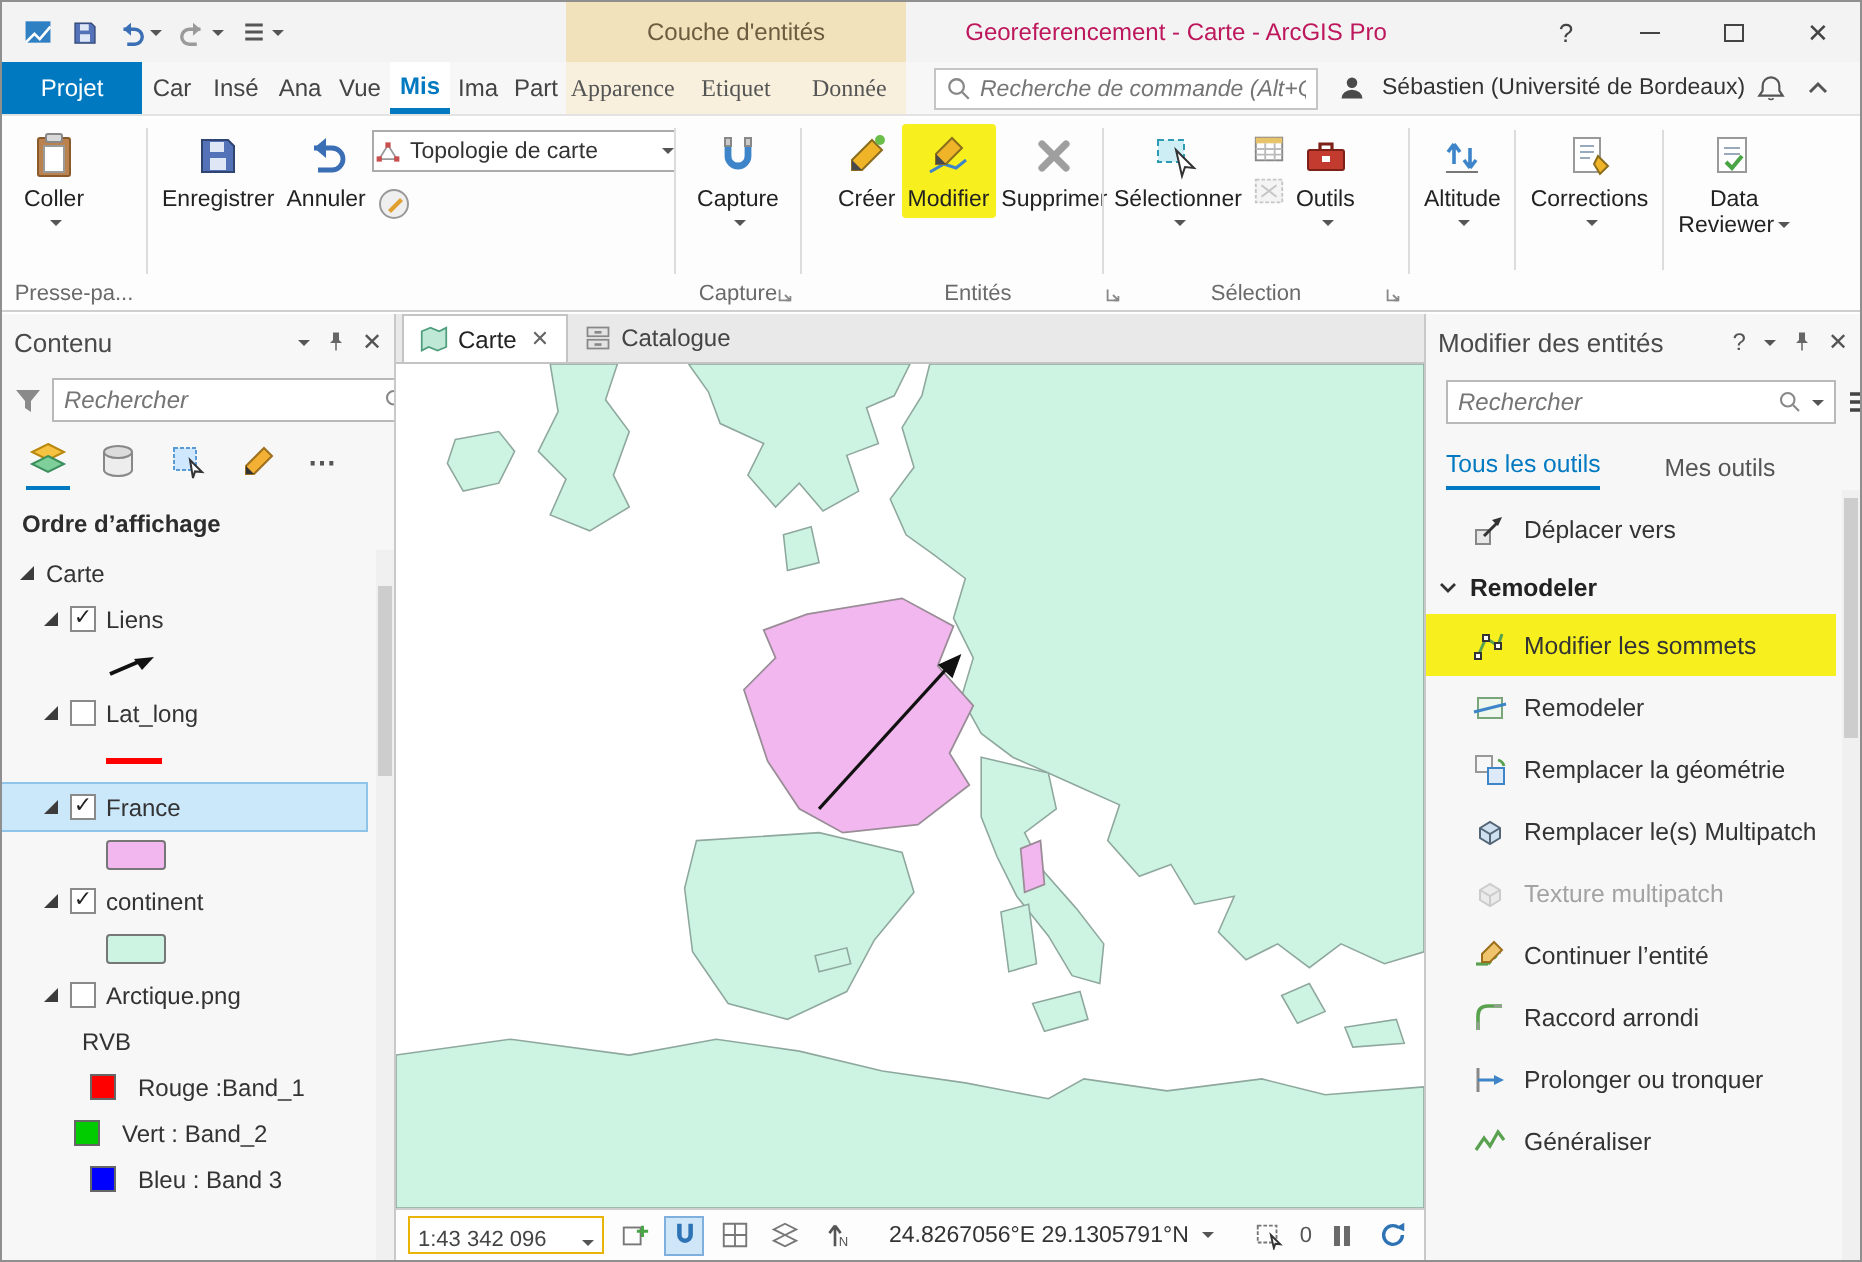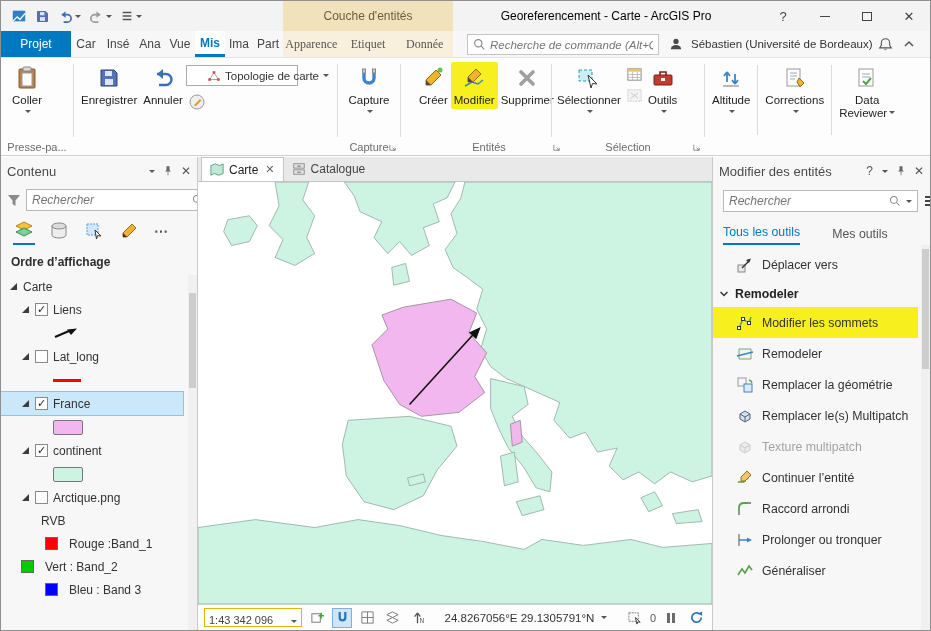--- a/index.html
+++ b/index.html
@@ -6,21 +6,21 @@
   body { font-family:"Liberation Sans", sans-serif; font-size:12px; color:#333; background:#ddd; }
   .win { position:relative; width:931px; height:631px; background:#fff; border:1px solid #8f8f8f; overflow:hidden; }
   svg { display:block; }
 
   
   .tb { position:absolute; top:0; left:0; right:0; height:30px; background:#f3f3f3; display:flex; align-items:center; }
   .qat { display:flex; align-items:center; gap:4px; padding-left:8px; }
   .qbtn { display:flex; align-items:center; padding:2px; }
   .cdown { width:0; height:0; border:3px solid transparent; border-top-color:#555; display:inline-block; margin-left:2px; margin-top:3px; }
   .ctxhead { position:absolute; left:282px; top:0; width:170px; height:30px; background:#f2e2bb; color:#6b5d3f; display:flex; align-items:center; justify-content:center; font-size:12px; }
-  .ttext { position:absolute; left:460px; width:290px; top:0; height:30px; display:flex; align-items:center; justify-content:center; color:#000000; font-size:12px; white-space:nowrap; }
+  .ttext { position:absolute; left:442px; width:290px; top:0; height:30px; display:flex; align-items:center; justify-content:center; color:#be185d; font-size:12px; white-space:nowrap; }
   .wctl { position:absolute; right:0; top:0; height:30px; display:flex; align-items:center; }
   .wbtn { width:42px; height:30px; display:flex; align-items:center; justify-content:center; color:#444; font-size:13px; }
   .ming { width:10px; height:1px; background:#444; }
   .maxg { width:10px; height:9px; border:1px solid #444; }
 
   
   .tabrow { position:absolute; top:30px; left:0; right:0; height:27px; background:#f7f7f7; display:flex; align-items:stretch; border-bottom:1px solid #e3e3e3; }
   .tab { display:flex; align-items:center; justify-content:center; font-size:12px; color:#444; }
   .tab.bs { width:70px; background:#0079c1; color:#fff; }
   .t1{width:30px}.t2{width:34px}.t3{width:30px}.t4{width:30px}.t5{width:30px}.t6{width:28px}.t7{width:30px}
@@ -35,21 +35,21 @@
   
   .ribbon { position:absolute; top:58px; left:0; right:0; height:97px; background:#fdfdfd; border-bottom:1px solid #cfcfcf; }
   .rg { position:absolute; top:0; bottom:0; }
   .rg .body { display:flex; align-items:flex-start; padding-top:3px; }
   .rlabel { position:absolute; bottom:2px; left:0; right:0; text-align:center; font-size:11px; color:#6a6a6a; white-space:nowrap; overflow:hidden; }
   .rsep { position:absolute; top:5px; bottom:18px; width:1px; background:#dcdcdc; }
   .bigbtn { display:flex; flex-direction:column; align-items:center; padding:2px 3px; border-radius:2px; }
   .bigbtn .bicon { height:28px; display:flex; align-items:center; }
   .bigbtn .blbl { font-size:11.5px; color:#222; margin-top:2px; text-align:center; line-height:1.1; white-space:nowrap; }
   .bigbtn.hl { background:#f7f01e; }
-  .combo { position:absolute; left:112px; top:6px; width:112px; height:21px; background:#fff; border:1px solid #ababab; display:flex; align-items:center; gap:4px; padding:0 20px; font-size:11.5px; color:#333; white-space:nowrap; }
+  .combo { position:absolute; left:112px; top:6px; width:152px; height:21px; background:#fff; border:1px solid #ababab; display:flex; align-items:center; gap:4px; padding:0 0; font-size:11.5px; color:#333; white-space:nowrap; }
   .smico { position:absolute; left:114px; top:34px; }
   .launcher { position:absolute; right:3px; bottom:3px; }
   .stack { display:flex; flex-direction:column; gap:4px; padding:4px 2px; }
 
   
   .main { position:absolute; top:156px; left:0; right:0; bottom:0; display:flex; }
   .panel-l { width:196px; background:#f7f7f7; display:flex; flex-direction:column; }
   .center { flex:1; min-width:0; display:flex; flex-direction:column; border-left:1px solid #c9c9c9; border-right:1px solid #c9c9c9; }
   .panel-r { width:217px; background:#f7f7f7; display:flex; flex-direction:column; }
 
@@ -542,21 +542,21 @@
           <span class="cb"></span>
           <span>Arctique.png</span>
         </div>
         <div class="trow" style="padding-left:40px">
           <span>RVB</span>
         </div>
         <div class="trow" style="padding-left:44px">
           <span class="chip" style="background:#f00"></span>
           <span>Rouge :Band_1</span>
         </div>
-        <div class="trow" style="padding-left:20px">
+        <div class="trow" style="padding-left:36px">
           <span class="chip" style="background:#0c0"></span>
           <span>Vert : Band_2</span>
         </div>
         <div class="trow" style="padding-left:44px">
           <span class="chip" style="background:#00f"></span>
           <span>Bleu : Band 3</span>
         </div>
         <div class="sb">
             <div class="sbthumb" style="top:18px;height:95px"></div>
           </div>

